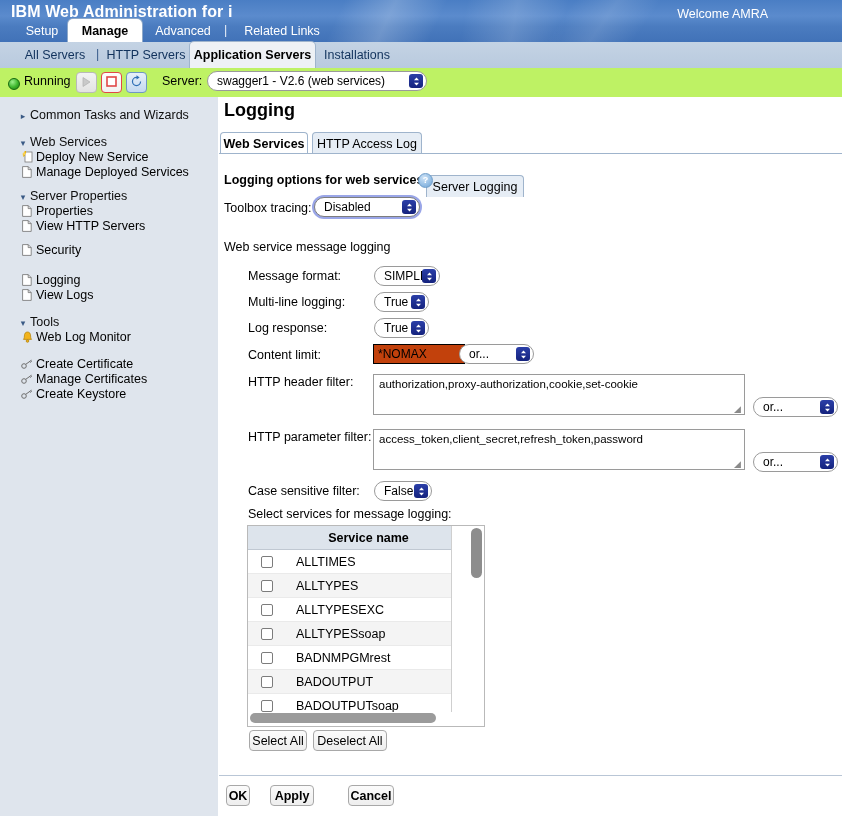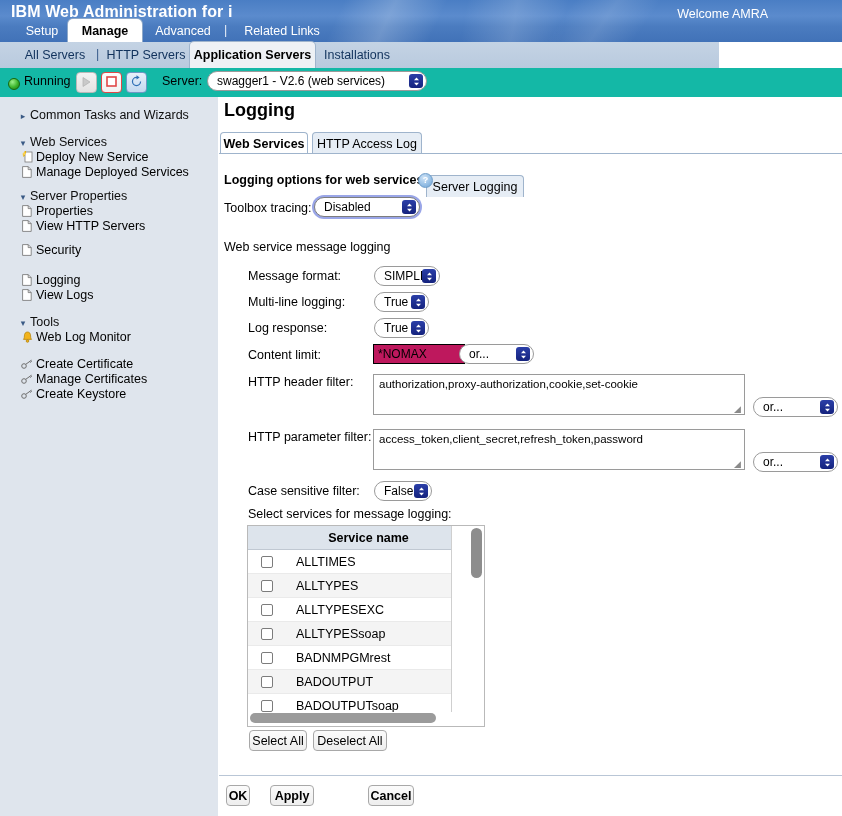--- a/index.html
+++ b/index.html
@@ -43,41 +43,41 @@
   }
   .ptab.active {
     background: #ffffff; color: #000; font-weight: bold;
     border-radius: 5px 5px 0 0;
     box-shadow: 0 0 0 1px #8fa9c9;
   }
   .ptab-sep { position: absolute; top: 4px; color: #e6eef8; font-size: 12.5px; }
 
   
   .stabbar {
-    position: absolute; left: 0; top: 42px; width: 719px; height: 26px;
+    position: absolute; left: 0; top: 42px; width: 842px; height: 26px;
     background: linear-gradient(180deg,#c4d3e4 0%, #b9cade 100%);
     border-bottom: 1px solid #9fb4cc;
   }
   .stab {
     position: absolute; top: 0; height: 26px;
     display: flex; align-items: center; justify-content: center;
     font-size: 12.5px; color: #11325c; padding: 0 10px; box-sizing: border-box;
     white-space: nowrap;
   }
   .stab.active {
     background: #eef1f5; color: #000; font-weight: bold;
     border-radius: 4px 4px 0 0;
     box-shadow: -1px 0 0 #9fb4cc, 1px 0 0 #9fb4cc, 0 -1px 0 #9fb4cc;
   }
   .stab-sep { position: absolute; top: 5px; color: #3a5d8c; font-size: 12.5px; }
 
   
   .srvbar {
     position: absolute; left: 0; top: 68px; width: 842px; height: 29px;
-    background: #14b8a6; border-bottom: 1px solid #c3cdd9;
+    background: #bef264; border-bottom: 1px solid #c3cdd9;
   }
   .statdot {
     position: absolute; left: 8px; top: 10px; width: 10px; height: 10px;
     border-radius: 50%;
     background: radial-gradient(circle at 35% 30%, #9bf08a 0%, #3cb52b 55%, #1d7a13 100%);
     border: 1px solid #17690f;
   }
   .statlbl { position: absolute; left: 24px; top: 6px; font-size: 12.5px; }
   .ctlbtn {
     position: absolute; top: 4px; width: 21px; height: 21px;
@@ -148,21 +148,21 @@
     position: absolute; width: 13px; height: 13px; border-radius: 50%;
     background: radial-gradient(circle at 38% 30%, #cfe3f6 0%, #93bde4 60%, #6ea3d2 100%);
     border: 1px solid #6d9cc9;
     color: #ffffff; font-size: 9px; font-weight: bold;
     display: flex; align-items: center; justify-content: center;
     line-height: 1;
   }
 
   .txtin {
     position: absolute; box-sizing: border-box;
-    background: #be185d; border: 1px solid #000000;
+    background: #c2410c; border: 1px solid #000000;
     font-family: "Liberation Sans", sans-serif; font-size: 12px;
     padding: 0 4px; color: #000;
     display: flex; align-items: center;
   }
   .tarea {
     position: absolute; box-sizing: border-box;
     background: #ffffff; border: 1px solid #9a9a9a;
     font-family: "Liberation Sans", sans-serif; font-size: 11.5px;
     padding: 3px 5px; color: #000; overflow: hidden;
   }
@@ -582,15 +582,15 @@
       <div class="hthumb"></div>
     </div>
   </div>
 
   <div class="btn" style="left:249px;top:730px;width:58px;">Select All</div>
   <div class="btn" style="left:313px;top:730px;width:74px;">Deselect All</div>
 
   <div style="position:absolute;left:219px;top:775px;width:623px;height:1px;background:#b9c6d6;"></div>
   <div class="btn bold" style="left:226px;top:785px;width:24px;">OK</div>
   <div class="btn bold" style="left:270px;top:785px;width:44px;">Apply</div>
-  <div class="btn bold" style="left:348px;top:785px;width:46px;margin-left:20px;">Cancel</div>
+  <div class="btn bold" style="left:348px;top:785px;width:46px;">Cancel</div>
 
 </div>
 
 </body></html>

